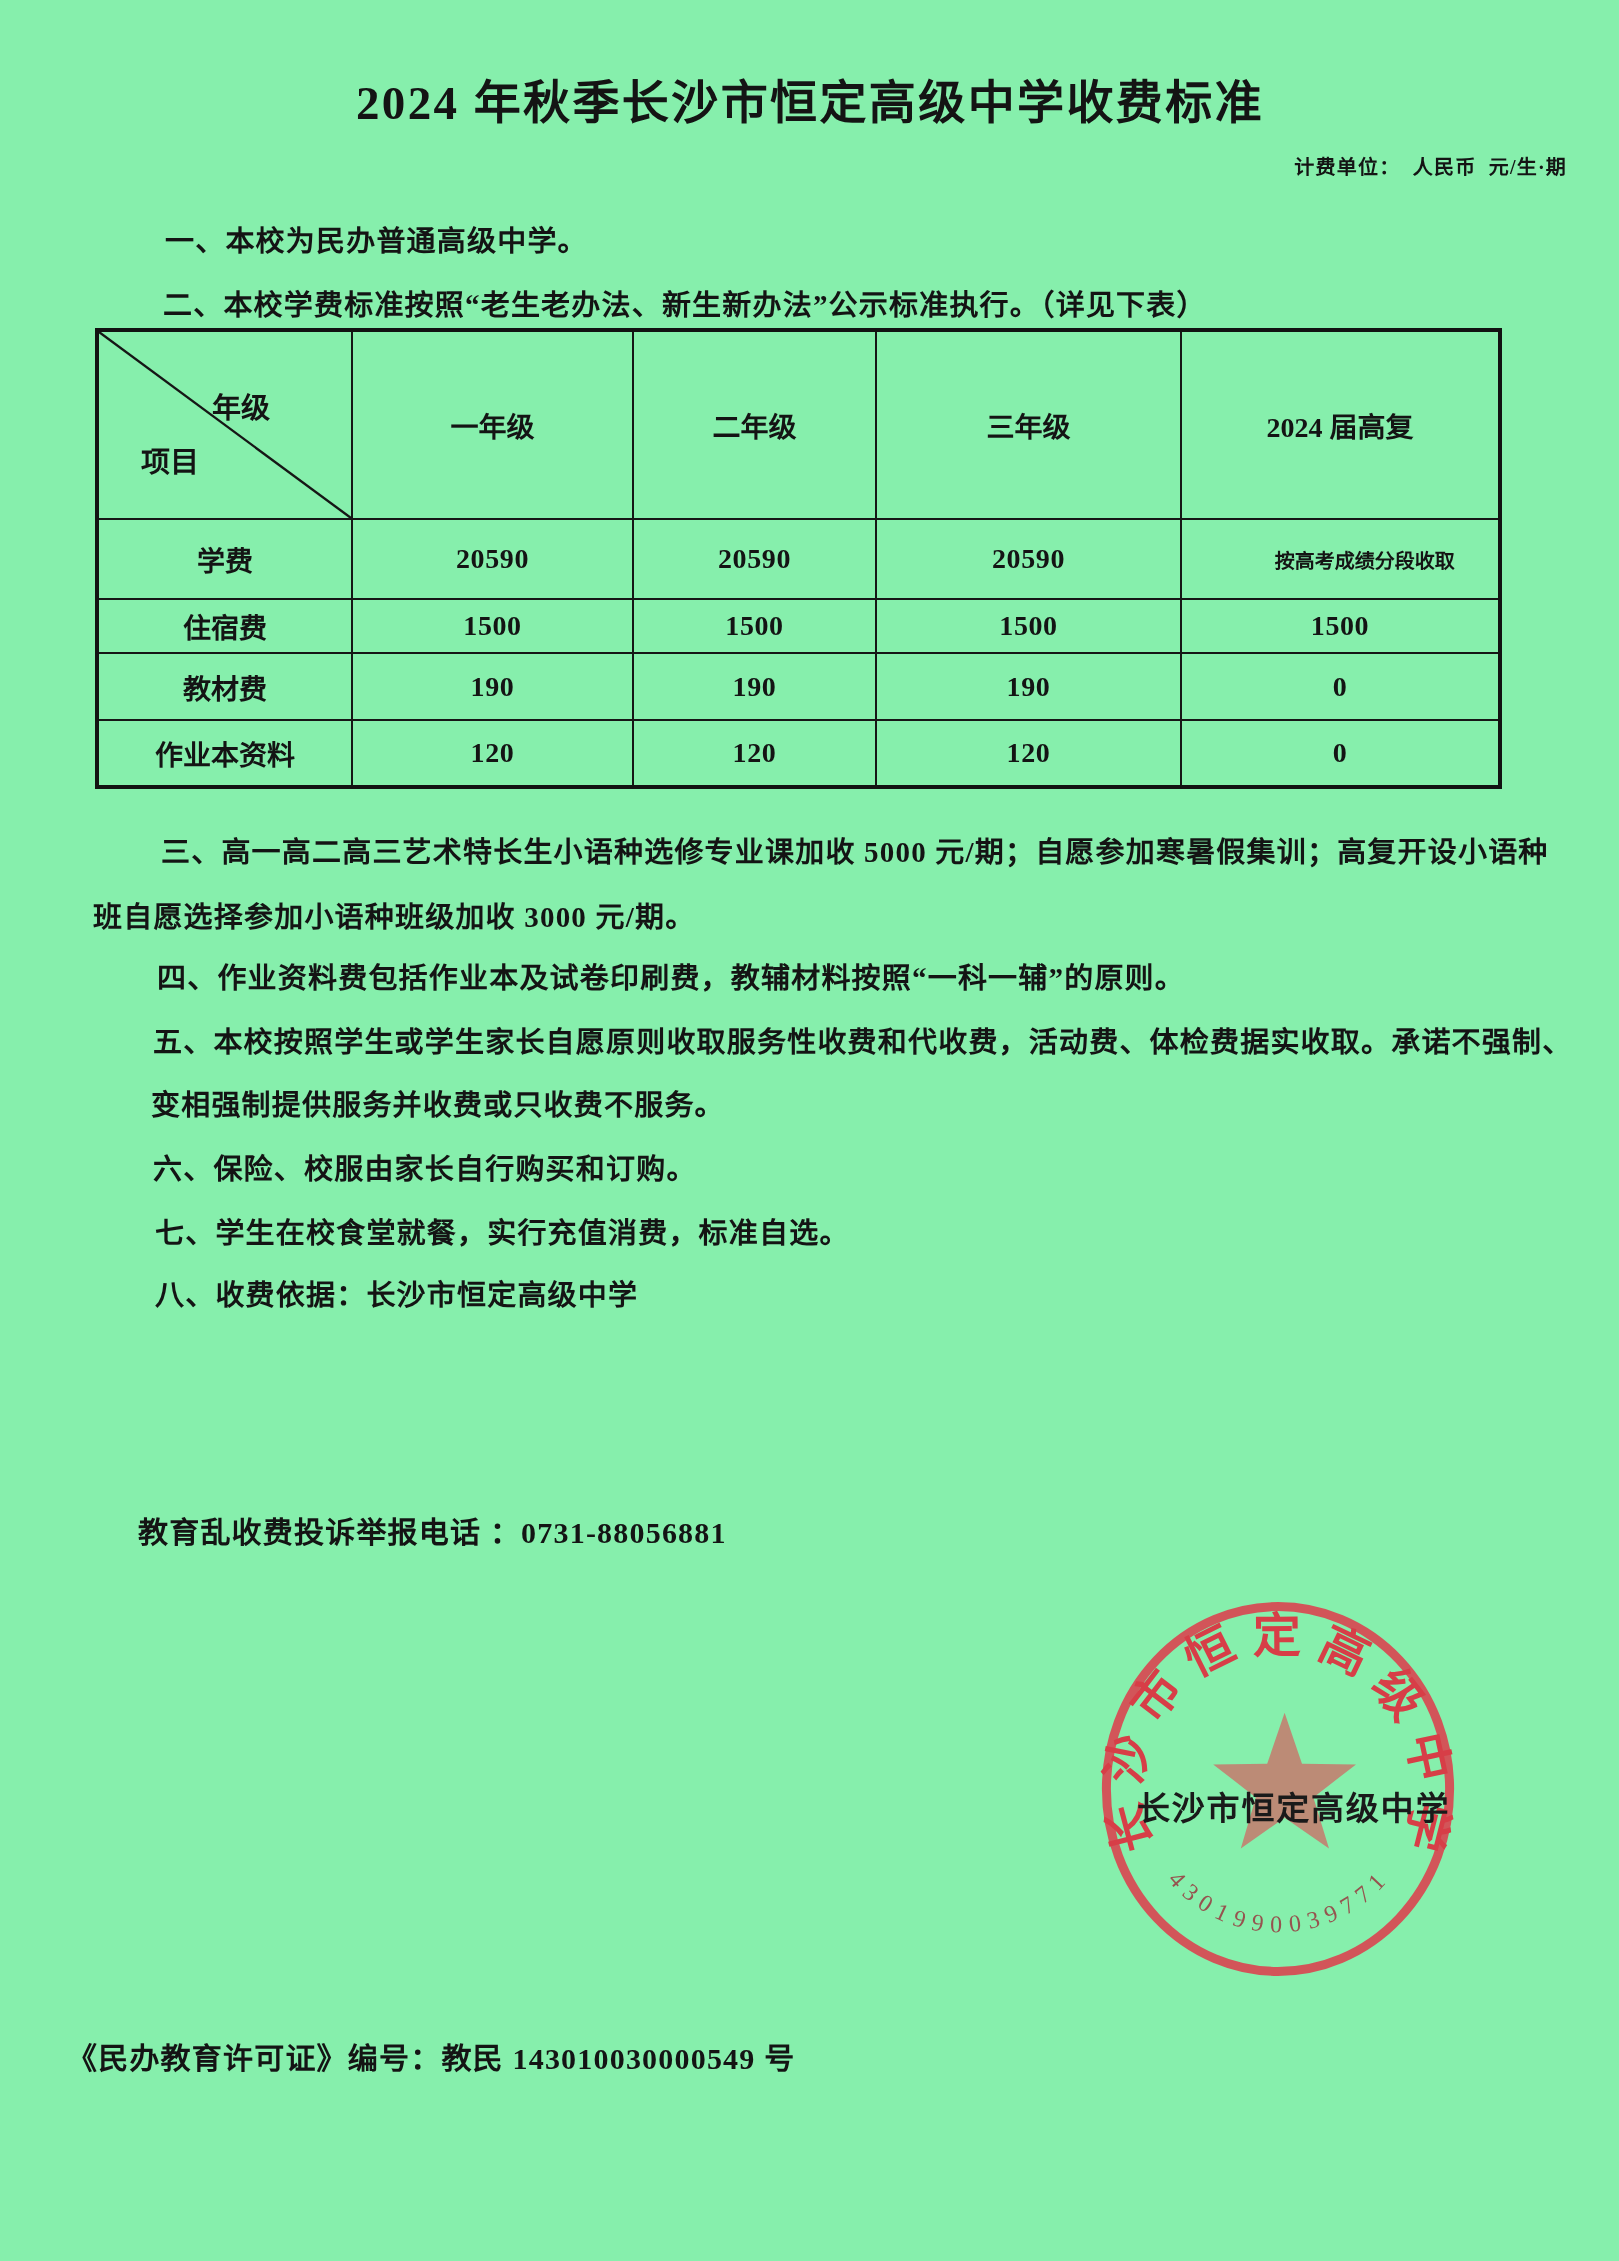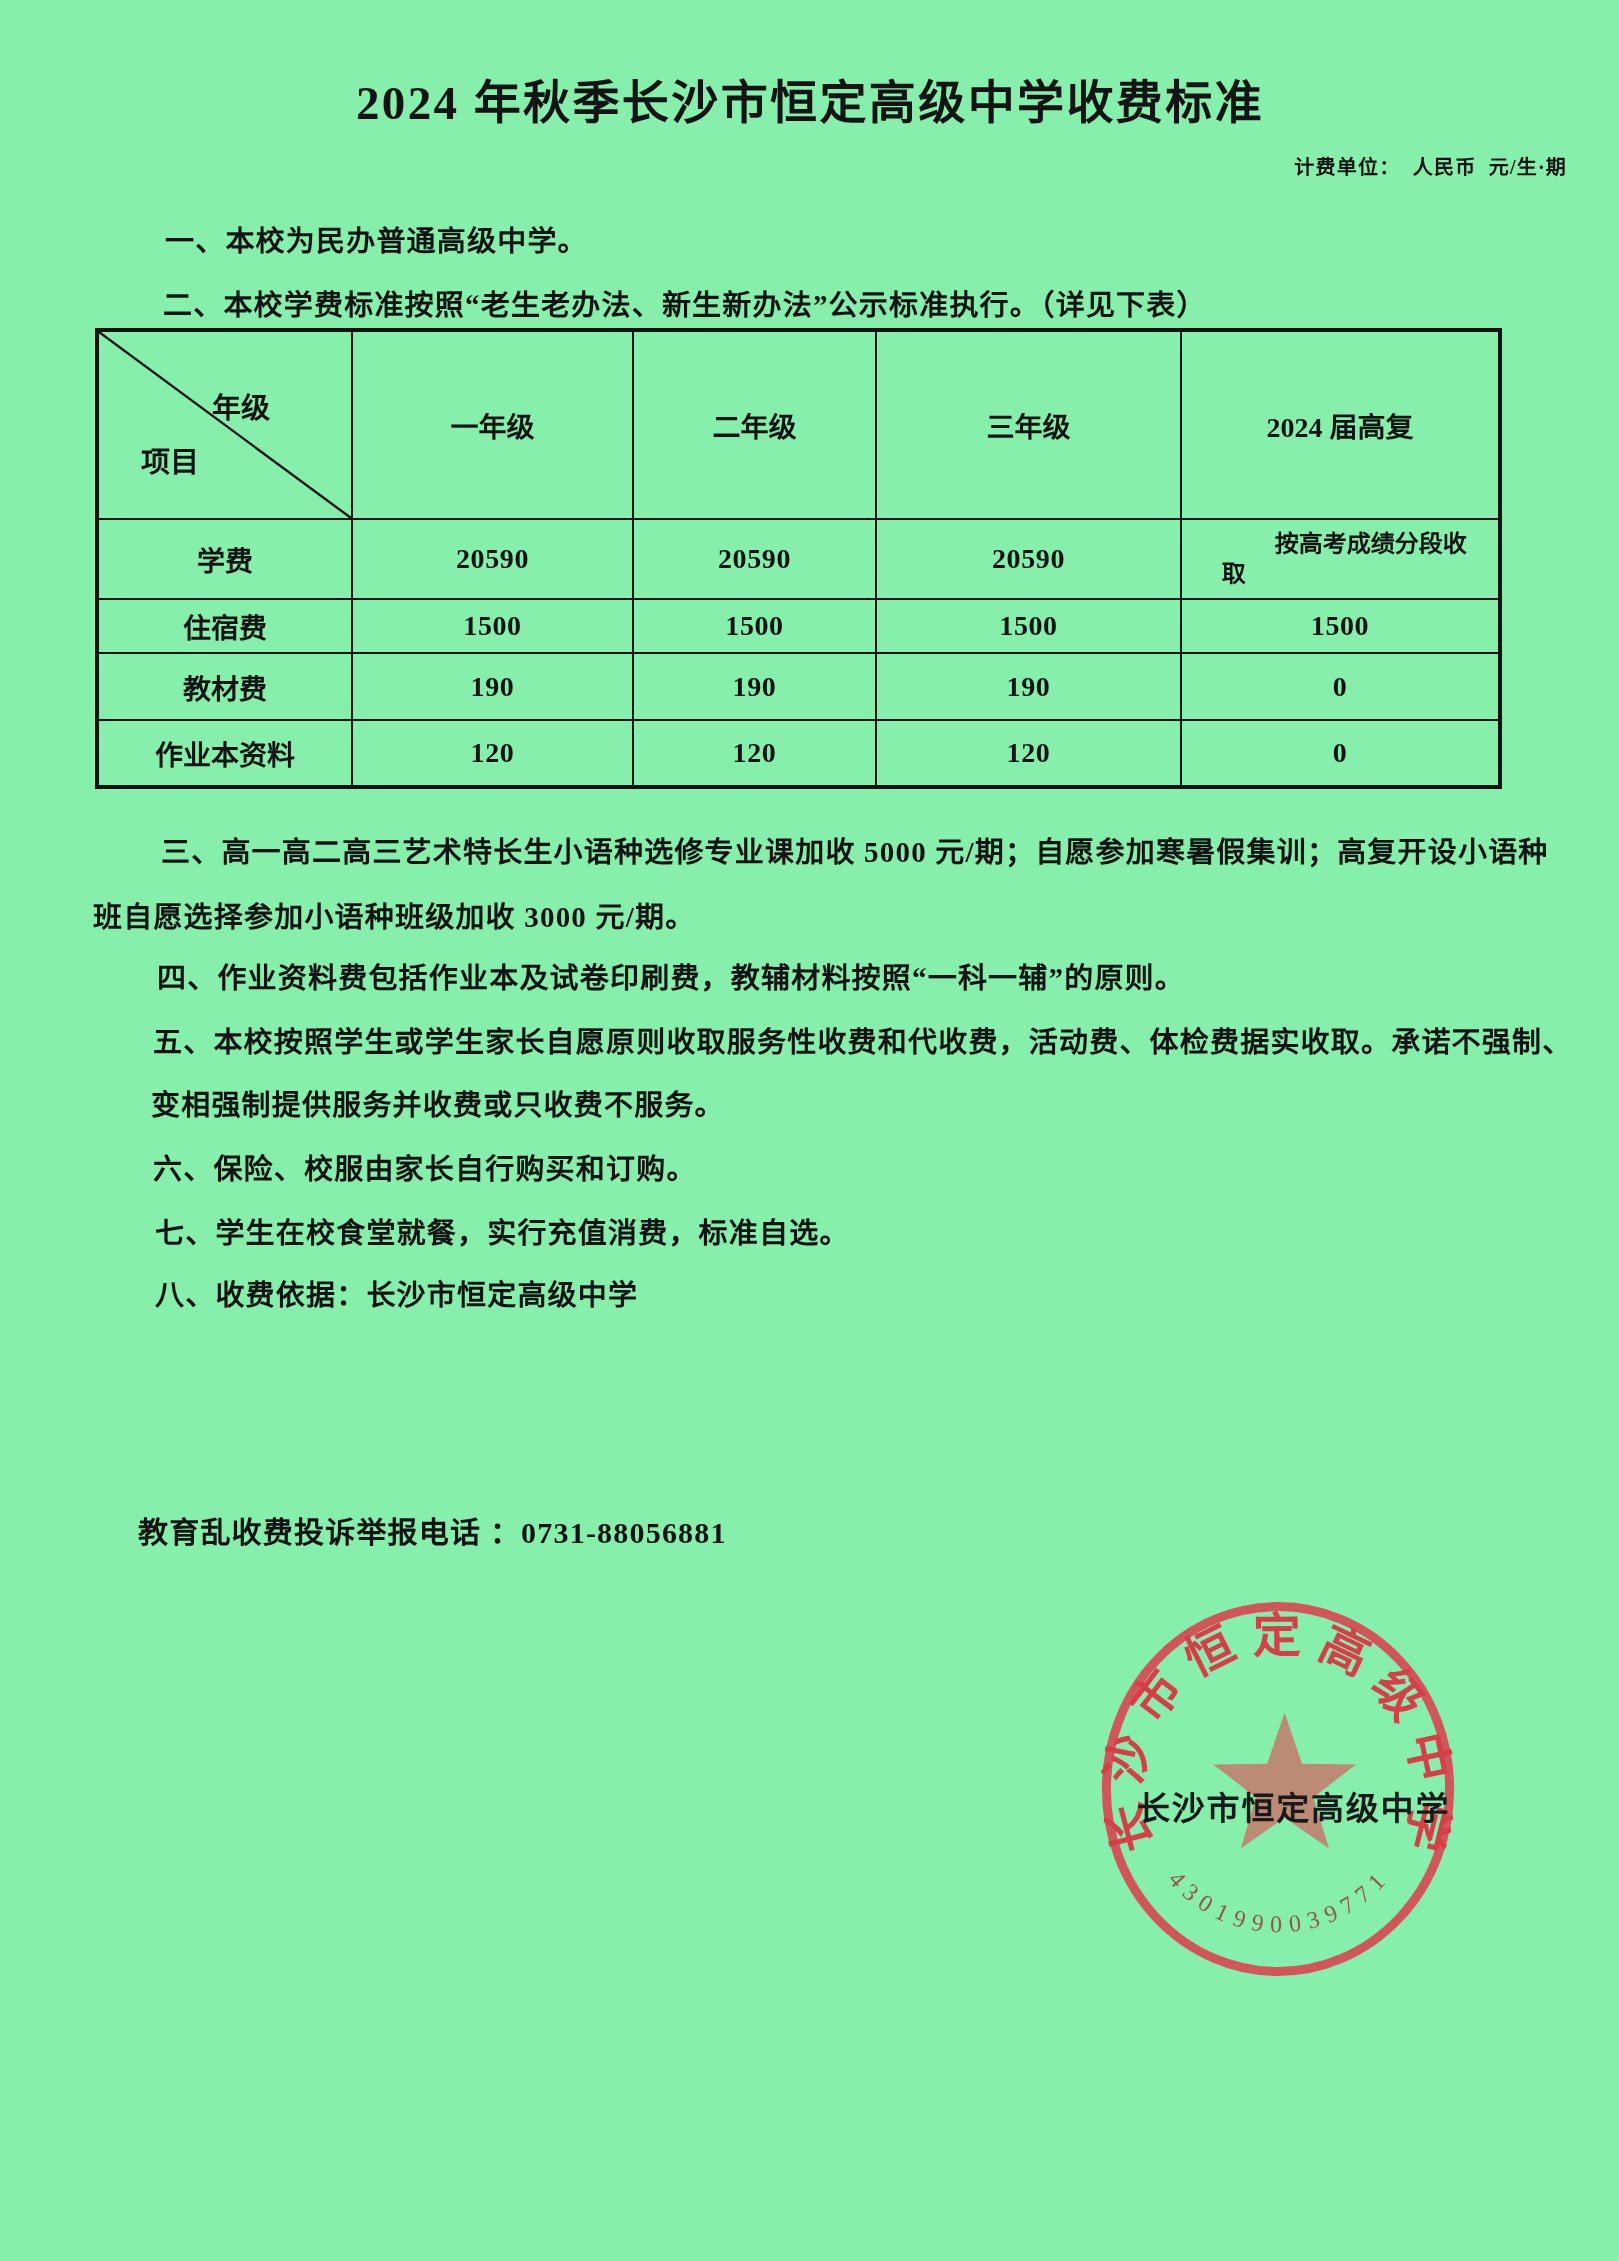--- a/index.html
+++ b/index.html
@@ -46,21 +46,21 @@
   .row-zs{height:54px;}
   .row-jc{height:67px;}
   .row-zy{height:67px;}
   .num{font-weight:normal;font-size:30px;letter-spacing:0.6px;}
   .corner{position:relative;padding:0;}
   .corner svg{position:absolute;left:0;top:0;width:100%;height:100%;}
   .corner-top{position:absolute;left:113px;top:52px;font-size:29px;font-weight:600;}
   .corner-bottom{position:absolute;left:42px;top:106px;font-size:29px;font-weight:600;}
   .gaokao{
     display:inline-block;width:245px;padding-left:8.4px;text-align:left;
-    text-indent:53px;font-size:24px;line-height:1.25;font-weight:600;
+    text-indent:53px;font-size:20px;line-height:1.25;font-weight:600;
   }
 
   
   .stamp{position:absolute;left:1098px;top:1597px;width:360px;height:384px;}
   .stamp svg{width:100%;height:100%;}
   .stamp-overlay{
     position:absolute;left:1137px;top:1782px;font-size:33px;font-weight:600;
     color:#1a1a1a;letter-spacing:1.8px;white-space:pre;
   }
   .ring-text{font-weight:bold;}
@@ -150,15 +150,16 @@
       <text class="ring-text" font-size="80" fill="#d73e47">
         <textPath href="#arcTop" startOffset="0" textLength="910">长沙市恒定高级中学</textPath>
       </text>
       <text font-size="40" fill="#96534f">
         <textPath href="#arcBottom" startOffset="6" textLength="415">4301990039771</textPath>
       </text>
     </svg>
   </div>
   <div class="stamp-overlay">长沙市恒定高级中学</div>
 
+  <div class="line license">《民办教育许可证》编号：教民 143010030000549 号</div>
 
 </div>
 
 
 </body></html>

